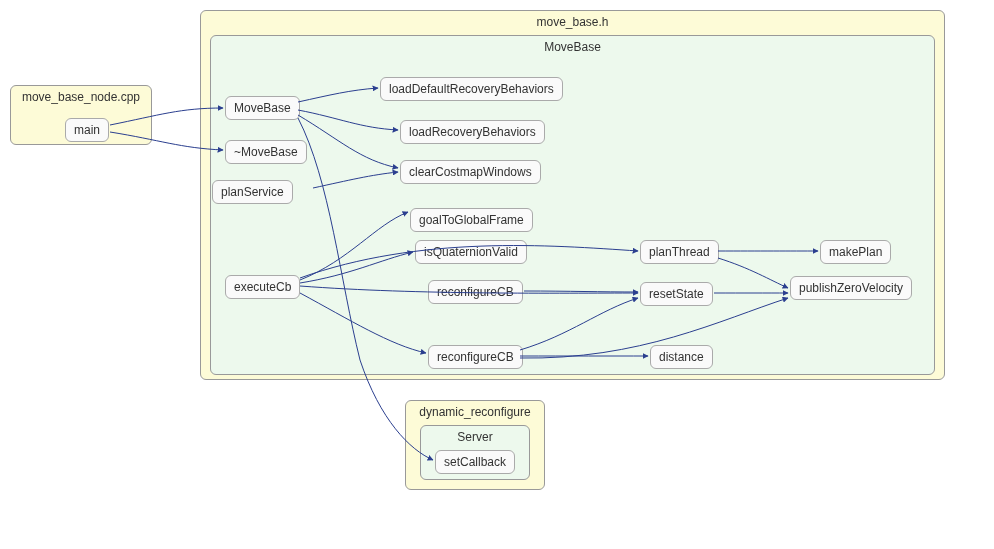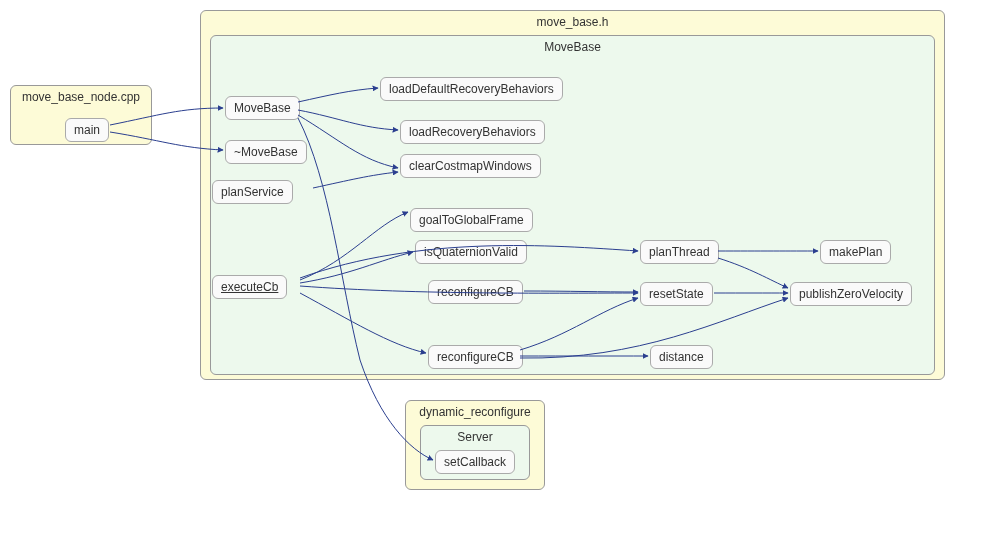--- a/index.html
+++ b/index.html
@@ -78,36 +78,36 @@
 
 <div class="cluster cluster-green" style="left:420px; top:425px; width:110px; height:55px;">
   <div class="cluster-label">Server</div>
 </div>
 
 <div class="node" id="n-main" style="left:65px; top:118px;">main</div>
 
 <div class="node" id="n-MoveBase" style="left:225px; top:96px;">MoveBase</div>
 <div class="node" id="n-dMoveBase" style="left:225px; top:140px;">~MoveBase</div>
 <div class="node" id="n-planService" style="left:212px; top:180px;">planService</div>
-<div class="node" id="n-executeCb" style="left:212px; top:275px;text-decoration:underline;">executeCb</div>
+<div class="node" id="n-executeCb" style="left:225px; top:275px;">executeCb</div>
 
 <div class="node" id="n-loadDefault" style="left:380px; top:77px;">loadDefaultRecoveryBehaviors</div>
 <div class="node" id="n-loadRecovery" style="left:400px; top:120px;">loadRecoveryBehaviors</div>
-<div class="node" id="n-clearCostmap" style="left:400px; top:154px;">clearCostmapWindows</div>
+<div class="node" id="n-clearCostmap" style="left:400px; top:160px;">clearCostmapWindows</div>
 <div class="node" id="n-goalToGlobal" style="left:410px; top:200px;margin-top:8px;">goalToGlobalFrame</div>
 <div class="node" id="n-isQuaternion" style="left:415px; top:240px;">isQuaternionValid</div>
 <div class="node" id="n-reconfigureCB" style="left:428px; top:280px;">reconfigureCB</div>
 <div class="node" id="n-executeCycle" style="left:428px; top:345px;">reconfigureCB</div>
 
 <div class="node" id="n-planThread" style="left:640px; top:240px;">planThread</div>
 <div class="node" id="n-resetState" style="left:640px; top:282px;">resetState</div>
 <div class="node" id="n-distance" style="left:650px; top:345px;">distance</div>
 
 <div class="node" id="n-makePlan" style="left:820px; top:240px;">makePlan</div>
-<div class="node" id="n-publishZero" style="left:790px; top:282px;text-align:center;">publishZeroVelocity</div>
+<div class="node" id="n-publishZero" style="left:790px; top:276px;text-align:center;">publishZeroVelocity</div>
 
 <div class="node" id="n-setCallback" style="left:435px; top:450px;">setCallback</div>
 
 <svg width="994" height="549">
   <defs>
     <marker id="arrow" viewBox="0 0 10 10" refX="9" refY="5" markerWidth="6" markerHeight="6" orient="auto-start-reverse">
       <path d="M 0 0 L 10 5 L 0 10 z" fill="#2b3f8f"></path>
     </marker>
   </defs>
 

